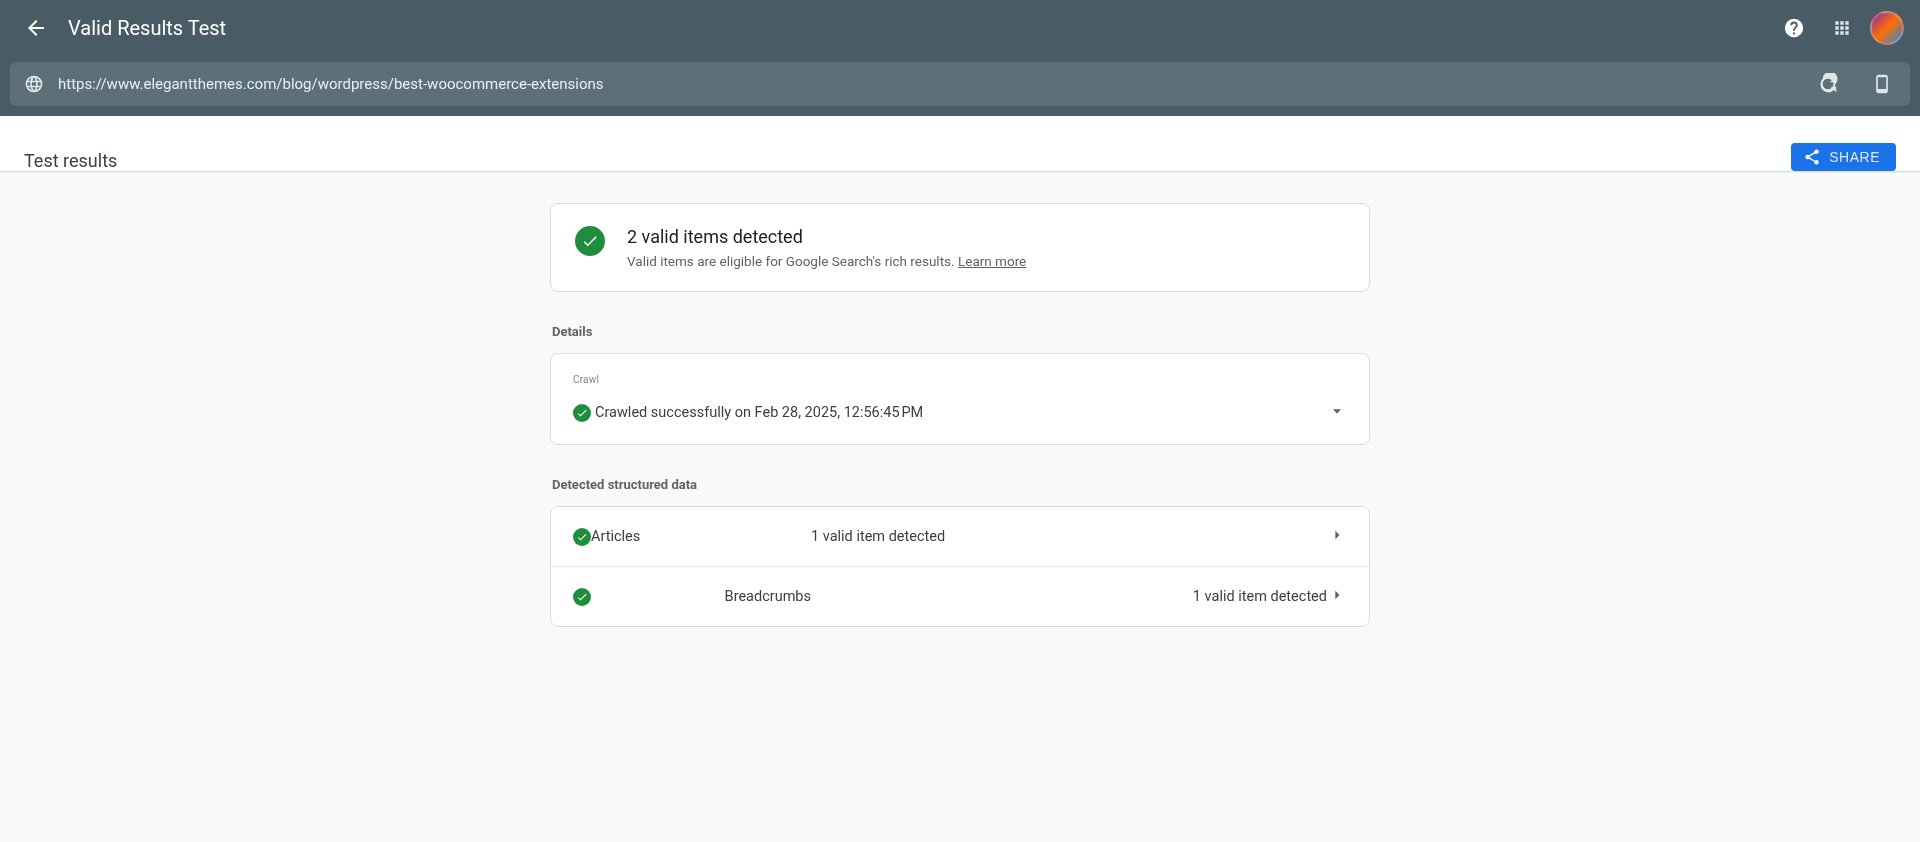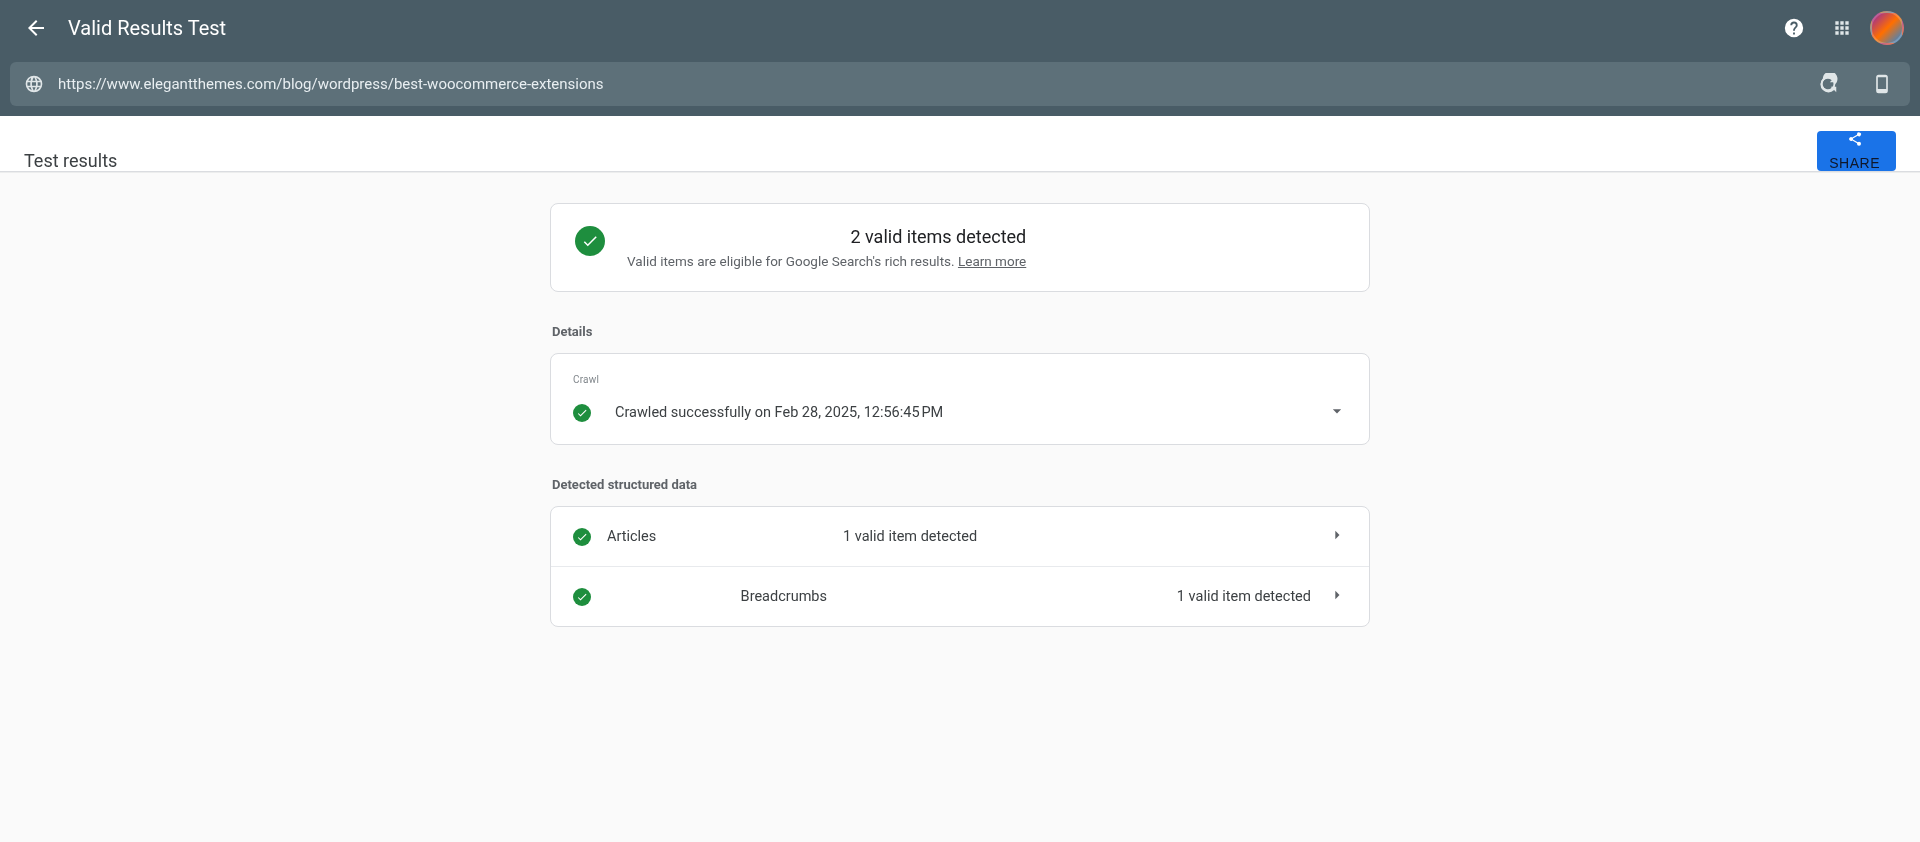--- a/index.html
+++ b/index.html
@@ -85,31 +85,30 @@
     border-bottom: 1px solid #dadce0;
     background: #fff;
   }
   .sub-title {
     font-size: 18px;
     color: #3c4043;
   }
   .share-btn {
     margin-left: auto;
     background: #1a73e8;
-    color: #0f172a;
+    color: #e5e5e5;
     border: none;
-    height: 40px;
+    height: 28px;
     padding: 0 16px 0 12px;
     border-radius: 4px;
     font-size: 14px;
     font-weight: 500;
     letter-spacing: .5px;
     display: inline-flex; align-items: center; gap: 8px;
     cursor: pointer;
-    flex-direction: column;
   }
   .share-btn svg { fill: #fff; }
 
   
   .content {
     background: #fafafa;
     min-height: calc(100% - 165px);
     border-top: 1px solid #eceded;
     display: flex;
     justify-content: center;
@@ -122,21 +121,20 @@
     background: #fff;
     border: 1px solid #dadce0;
     border-radius: 8px;
     overflow: hidden;
   }
 
   .sum-card .top {
     display: flex; align-items: flex-start;
     padding: 22px 24px;
     gap: 22px;
-    text-align: right;
   }
   .big-check {
     width: 30px; height: 30px; border-radius: 50%;
     background: #1e8e3e;
     display: flex; align-items: center; justify-content: center;
     flex-shrink: 0;
   }
   .big-check svg { fill: #fff; width: 18px; height: 18px; }
   .sum-title { font-size: 18px; color: #202124; margin-bottom: 6px; }
   .sum-sub { font-size: 13.5px; color: #5f6368; }
@@ -161,38 +159,37 @@
   }
 
   .crawl-card { }
   .crawl-card .mini-label {
     padding: 20px 22px 0;
     font-size: 10px; color: #80868b; letter-spacing: .2px;
   }
   .crawl-row {
     display: flex; align-items: center;
     padding: 16px 22px 20px;
-    gap: 24px;
+    gap: 4px;
     cursor: pointer;
   }
   .crawl-row .msg { flex: 1; font-size: 14.5px; color: #3c4043; }
   .small-check {
     width: 18px; height: 18px; border-radius: 50%;
     background: #1e8e3e;
     display: flex; align-items: center; justify-content: center;
     flex-shrink: 0;
   }
   .small-check svg { width: 12px; height: 12px; fill: #fff; }
   .expand-icon svg { fill: #5f6368; width: 20px; height: 20px; }
 
   .data-list { }
   .data-row {
     display: flex; align-items: center;
     padding: 18px 22px;
-    gap: 16px;
     cursor: pointer;
   }
   .data-row + .data-row { border-top: 1px solid #e8eaed; text-align: right; }
   .data-row .name { width: 220px; font-size: 14.5px; color: #3c4043; }
   .data-row .count { flex: 1; font-size: 14.5px; color: #3c4043; }
   .chevron svg { fill: #5f6368; width: 20px; height: 20px; }
 
   
   .content::-webkit-scrollbar { width: 14px; }
   .content::-webkit-scrollbar-track { background: #f1f1f1; }

